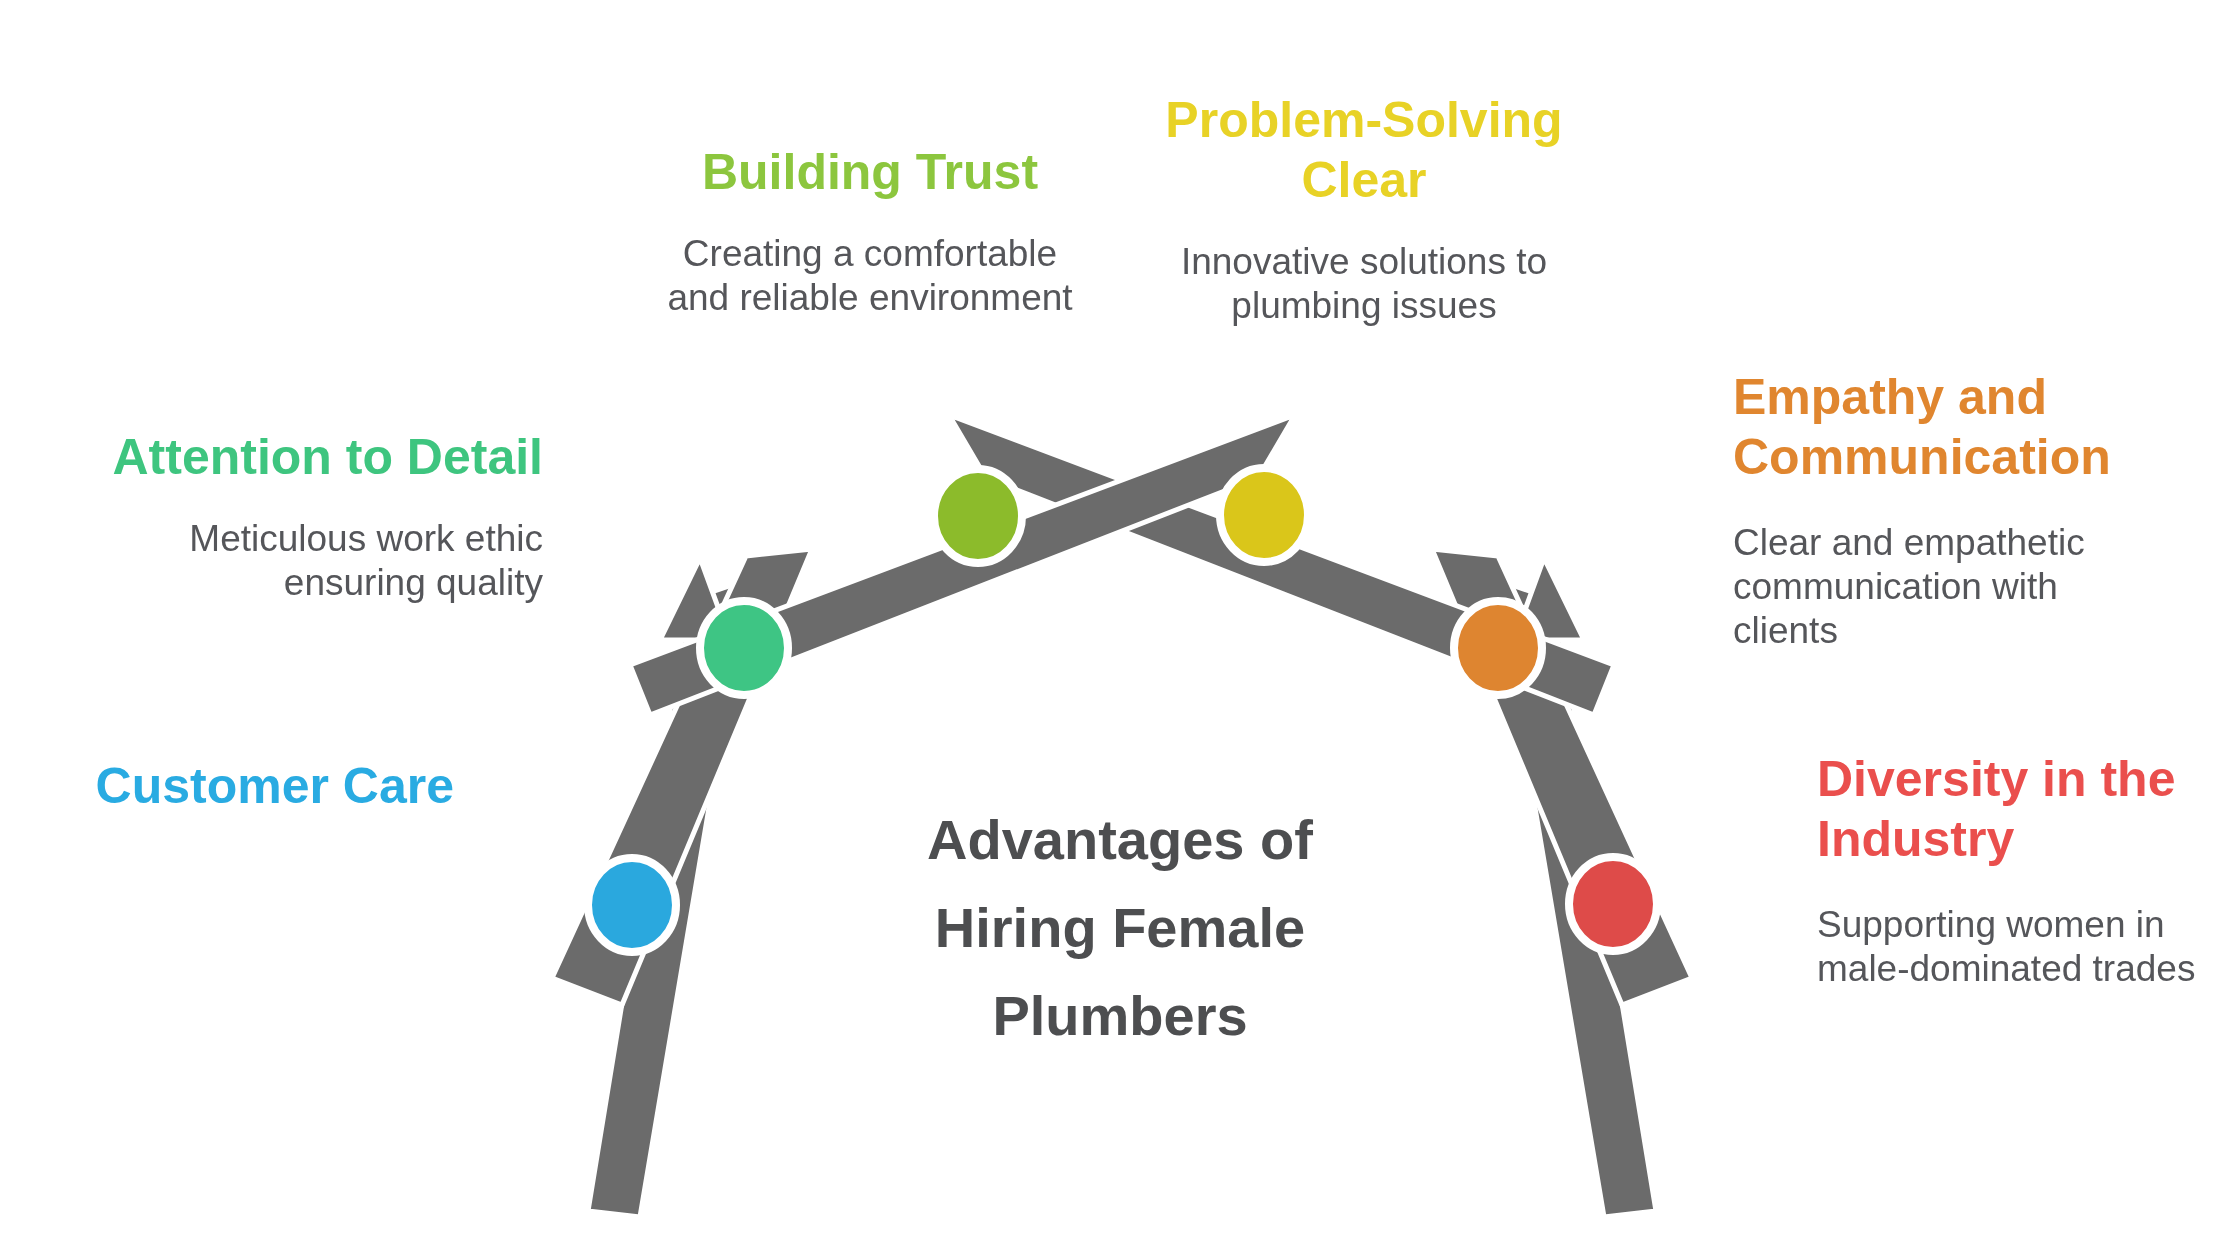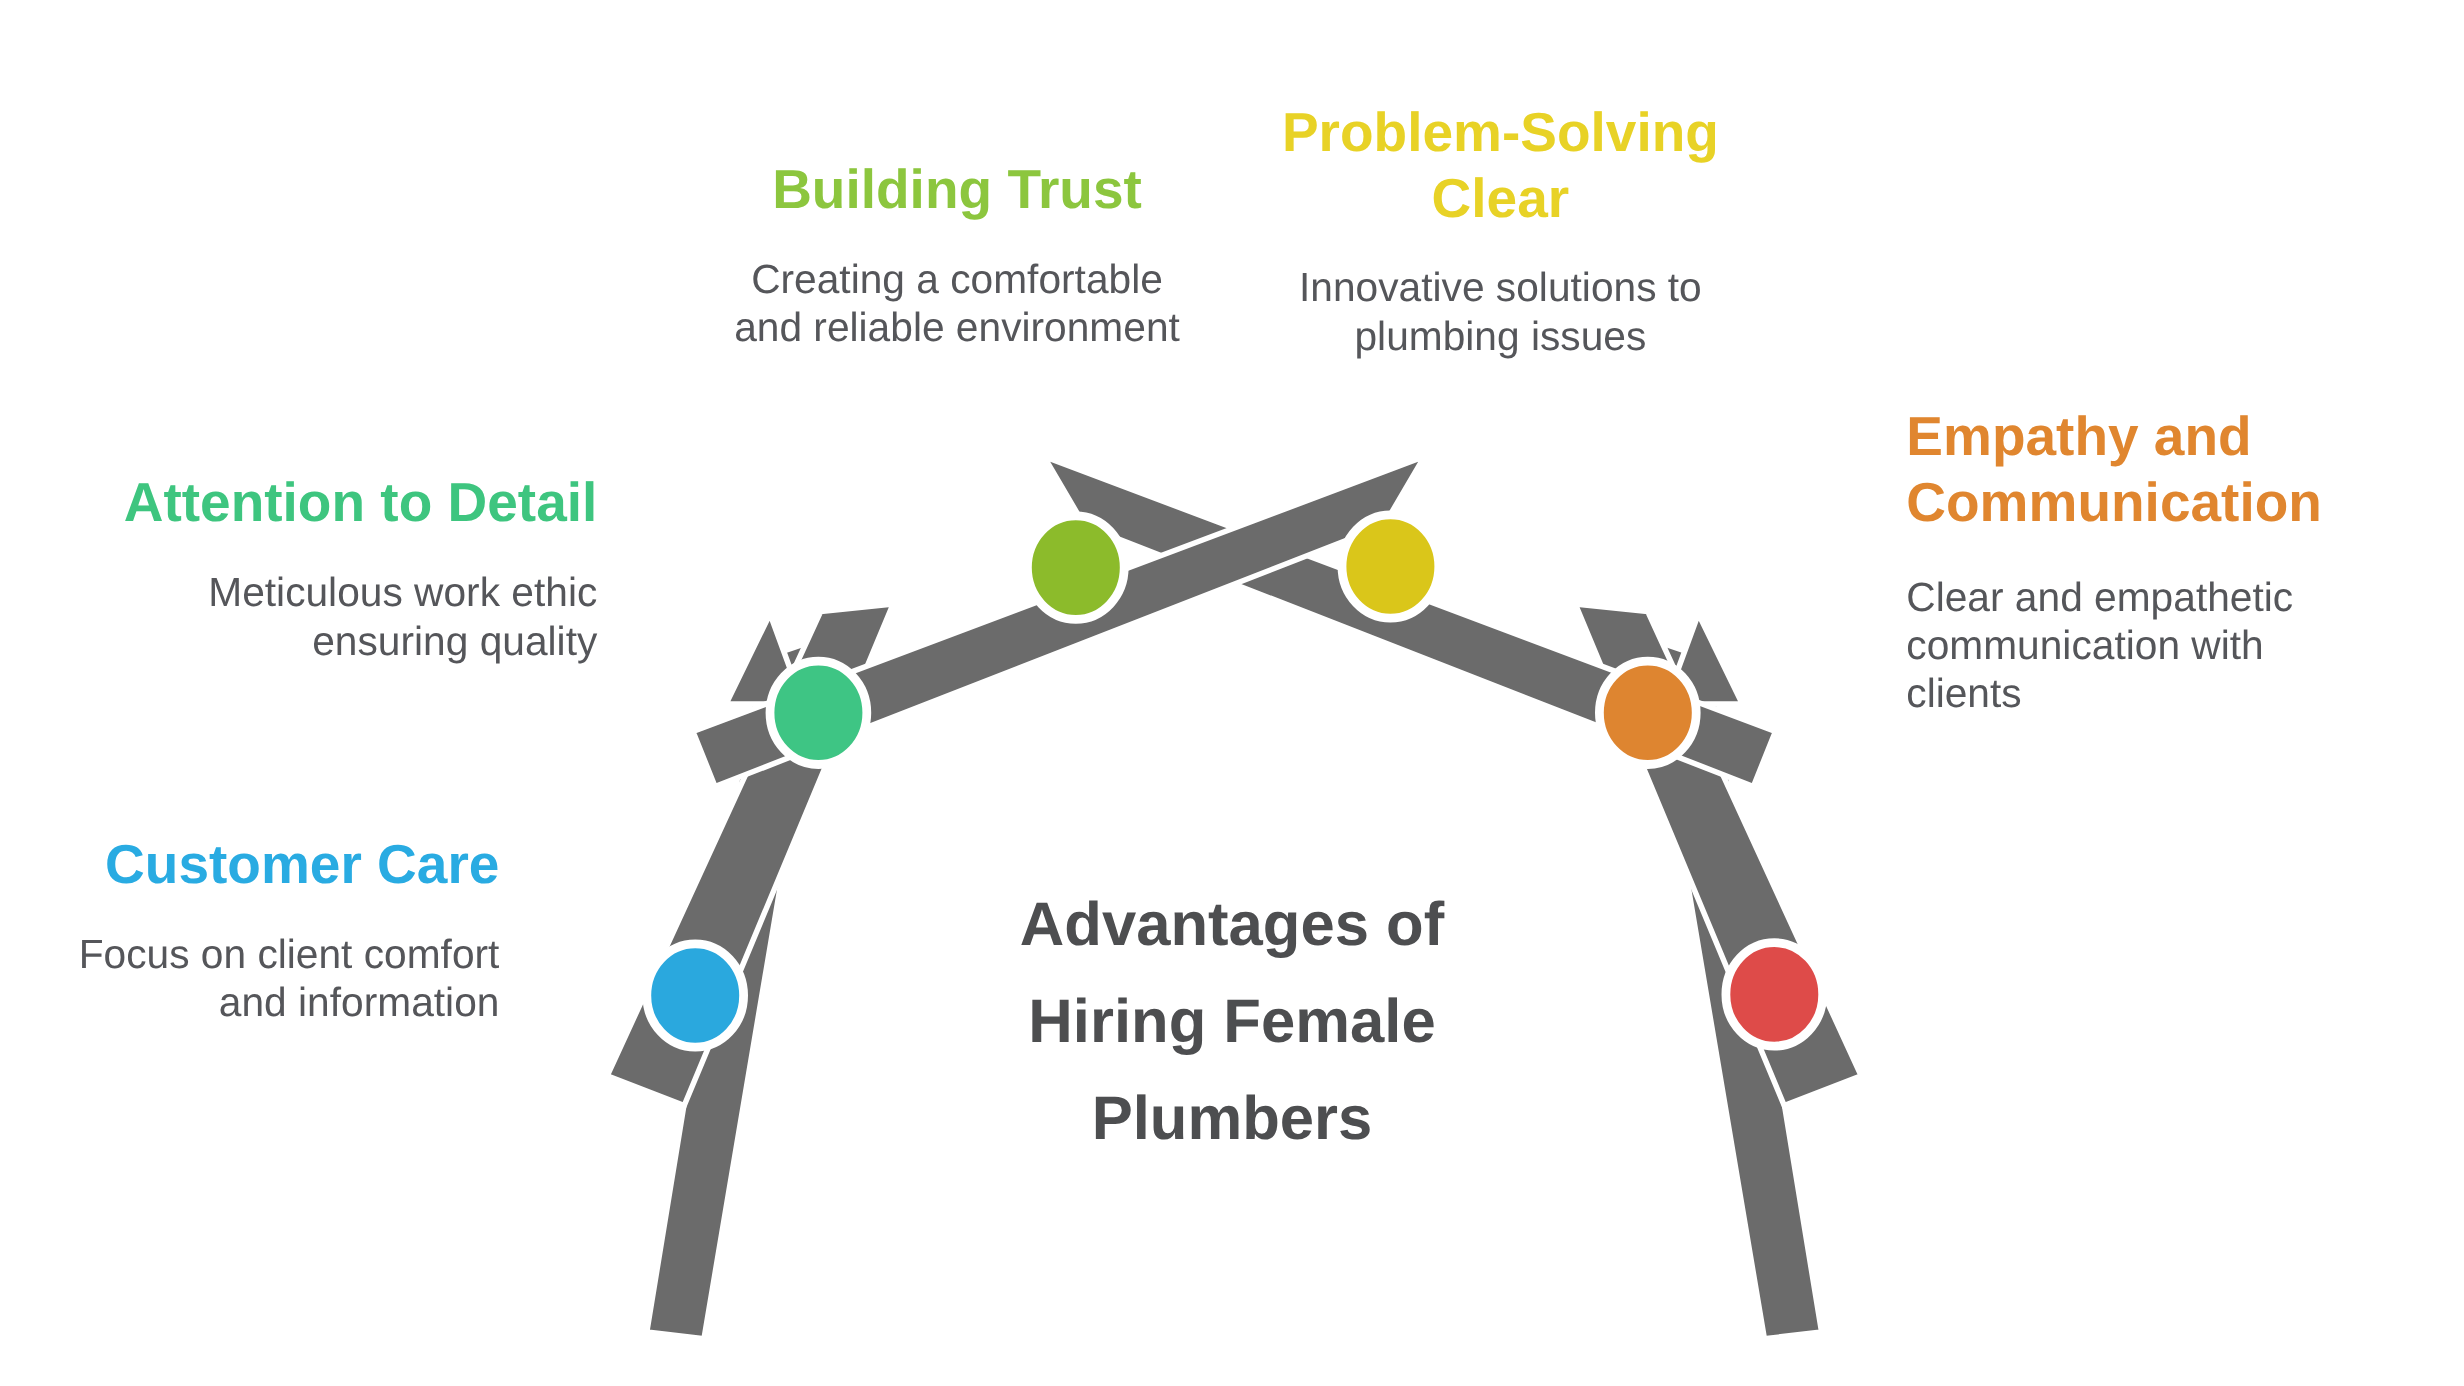--- a/index.html
+++ b/index.html
@@ -104,38 +104,44 @@
     <div class="desc">
       <div>Meticulous work ethic</div>
       <div>ensuring quality</div>
     </div>
   </div>
 
   <div class="block pos-customer align-r">
     <div class="heading" style="color: rgb(41, 171, 226);">
       <div>Customer Care</div>
     </div>
-    <div class="desc">
-      <div>Focus on client comfort</div>
-      <div>and information</div>
-    </div>
   </div>
 
   <div class="block pos-empathy align-l">
     <div class="heading" style="color: rgb(224, 134, 47);">
       <div>Empathy and</div>
       <div>Communication</div>
     </div>
     <div class="desc desc-late">
       <div>Clear and empathetic</div>
       <div>communication with</div>
       <div>clients</div>
     </div>
   </div>
 
+  <div class="block pos-diversity align-l">
+    <div class="heading" style="color: rgb(234, 79, 77);">
+      <div>Diversity in the</div>
+      <div>Industry</div>
+    </div>
+    <div class="desc desc-late">
+      <div>Supporting women in</div>
+      <div>male-dominated trades</div>
+    </div>
+  </div>
 
   <div class="block pos-title main-title" style="color: rgb(77, 78, 80);">
     <div>Advantages of</div>
     <div>Hiring Female</div>
     <div>Plumbers</div>
   </div>
 
 </div>
 
 </body></html>

